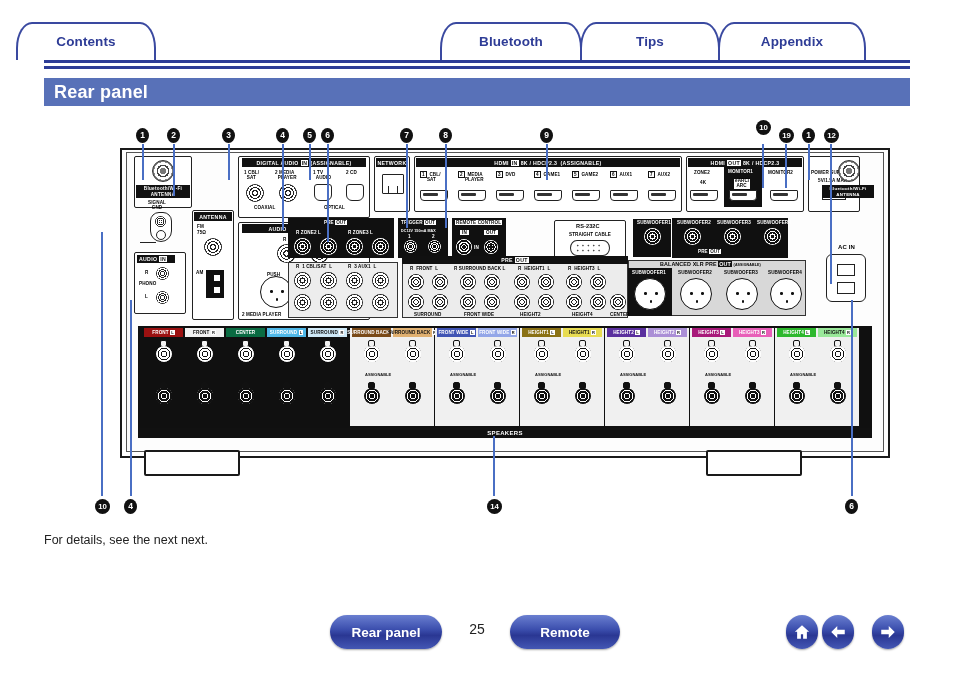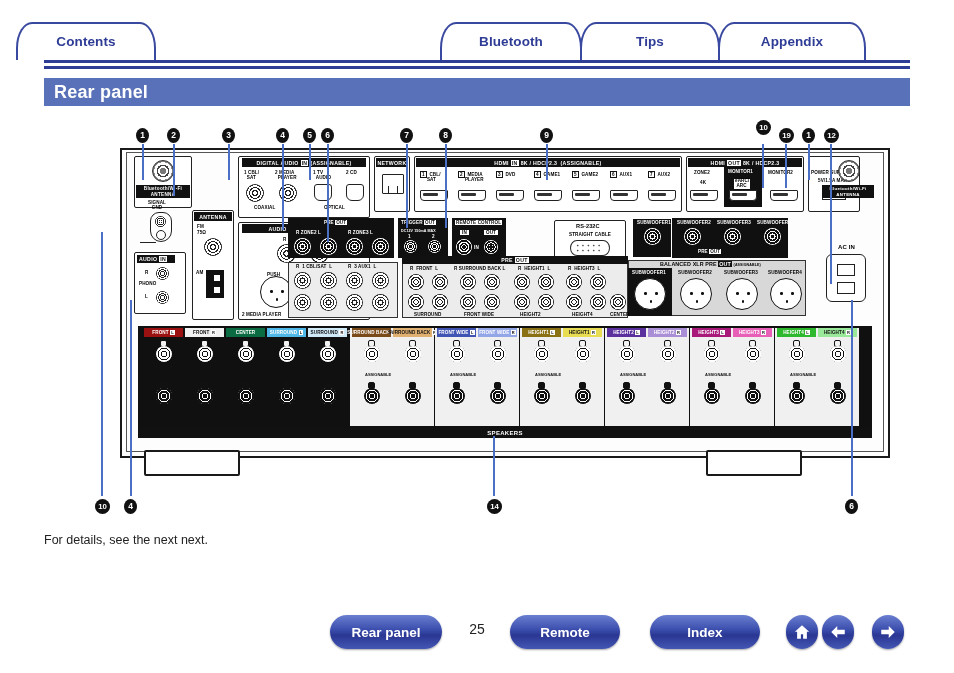--- a/index.html
+++ b/index.html
@@ -697,21 +697,20 @@
 
   <div class="foot" style="left:24px;top:302px;width:96px;"></div>
   <div class="foot" style="left:586px;top:302px;width:96px;"></div>
 </div>
 
 <div class="footnote">For details, see the next next.</div>
 
 <div class="navbar">
     <div class="navbtn" style="left: 330px; width: 112px;">Rear panel</div>
     <div class="navbtn" style="left: 510px; width: 110px;">Remote</div>
-    <div class="navbtn" style="left: 650px; width: 110px;">Index</div>
     <div class="pageno" style="left: 452px; width: 50px;">25</div>
     <div class="navicon" style="left: 786px;">
       <svg width="18" height="18" viewBox="0 0 24 24">
         <path d="M12 3 2.5 11.5h3V21h5v-6h3v6h5v-9.5h3z" fill="#fff"></path>
       </svg>
     </div>
     <div class="navicon" style="left: 822px;">
       <svg width="18" height="18" viewBox="0 0 24 24">
         <path d="M11 4 3 12l8 8v-5h10V9H11z" fill="#fff"></path>
       </svg>

